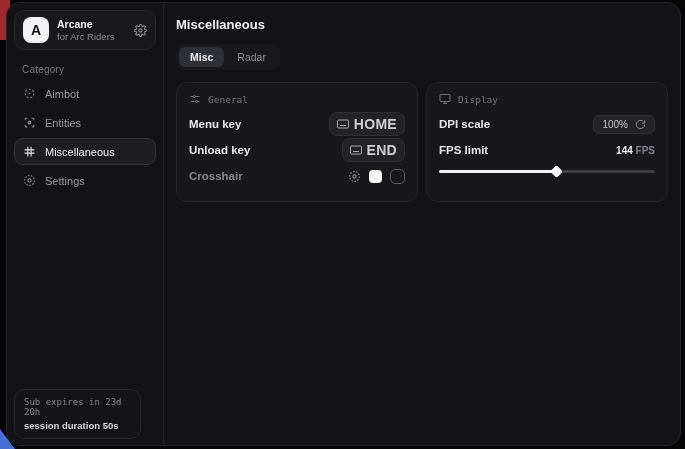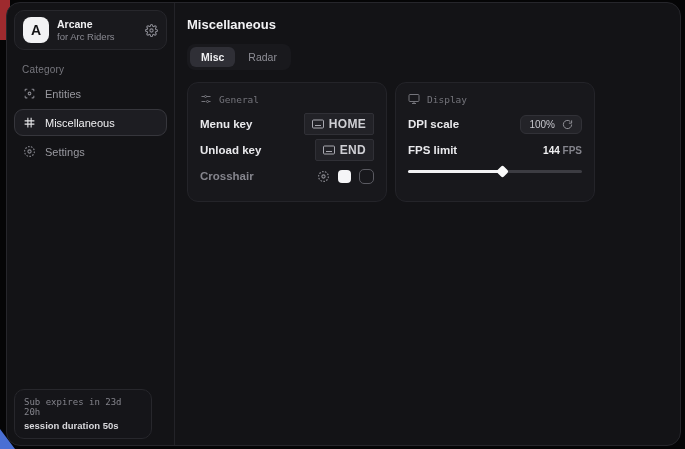--- a/index.html
+++ b/index.html
@@ -69,38 +69,38 @@
     display:inline-flex; align-items:center; gap:2px;
     margin-top:12px; padding:3px; background:#19191d; border-radius:8px;
   }
   .tab {
     padding:4px 11px; border-radius:6px; font-size:10.5px; color:#8f8f97; cursor:pointer;
   }
   .tab.active { background:#2f2f36; color:#f0f0f2; font-weight:bold; }
 
   .panels { display:flex; gap:8px; margin-top:12px; }
   .panel {
-    width:200px; background:#18181c; border:1px solid #242429; border-radius:11px;
+    width:242px; background:#18181c; border:1px solid #242429; border-radius:11px;
     padding:10px 12px 12px 12px;
   }
   .panel-header {
     display:flex; align-items:center; gap:7px;
     font-family:"DejaVu Sans Mono", monospace; font-size:9.5px; color:#74747b;
     margin-bottom:6px;
   }
   .panel-header .panel-icon { display:flex; color:#74747b; }
 
   .row { display:flex; align-items:center; justify-content:space-between; height:26px; }
   .row-label { font-size:11.5px; font-weight:bold; color:#e9e9ec; }
   .row-label.dim { color:#85858d; }
 
   .keybtn {
     display:inline-flex; align-items:center; gap:5px;
-    background:#222227; border:1px solid #303036; border-radius:2px;
-    padding:3px 7px; font-size:12px; font-weight:bold; letter-spacing:.3px; color:#cfcfd4;
+    background:#222227; border:1px solid #303036; border-radius:8px;
+    padding:3px 7px; font-size:14px; font-weight:bold; letter-spacing:.3px; color:#cfcfd4;
     cursor:pointer;
   }
   .keybtn .key-icon { display:flex; color:#a9a9b0; }
 
   .cross-controls { display:flex; align-items:center; gap:8px; }
   .gear-sm { display:flex; color:#8d8d94; cursor:pointer; }
   .swatch { width:13px; height:13px; border-radius:4px; background:#f5f5f7; cursor:pointer; }
   .checkbox { width:15px; height:15px; border-radius:5px; border:1.5px solid #5a5a61; background:transparent; cursor:pointer; }
 
   .select-btn {
@@ -148,20 +148,29 @@
           <circle cx="12" cy="12" r="3"></circle>
           <path d="M19.4 15a1.7 1.7 0 0 0 .3 1.9l.1.1a2 2 0 1 1-2.8 2.8l-.1-.1a1.7 1.7 0 0 0-1.9-.3 1.7 1.7 0 0 0-1 1.5V21a2 2 0 1 1-4 0v-.2a1.7 1.7 0 0 0-1-1.5 1.7 1.7 0 0 0-1.9.3l-.1.1a2 2 0 1 1-2.8-2.8l.1-.1a1.7 1.7 0 0 0 .3-1.9 1.7 1.7 0 0 0-1.5-1H3a2 2 0 1 1 0-4h.2a1.7 1.7 0 0 0 1.5-1 1.7 1.7 0 0 0-.3-1.9l-.1-.1a2 2 0 1 1 2.8-2.8l.1.1a1.7 1.7 0 0 0 1.9.3 1.7 1.7 0 0 0 1-1.5V3a2 2 0 1 1 4 0v.2a1.7 1.7 0 0 0 1 1.5 1.7 1.7 0 0 0 1.9-.3l.1-.1a2 2 0 1 1 2.8 2.8l-.1.1a1.7 1.7 0 0 0-.3 1.9 1.7 1.7 0 0 0 1.5 1H21a2 2 0 1 1 0 4h-.2a1.7 1.7 0 0 0-1.4 1z"></path>
         </svg>
       </span>
     </div>
 
     <div class="category-label">Category</div>
 
     <nav class="nav">
 
+      <div class="nav-item">
+        <span class="nav-icon">
+          <svg width="13" height="13" viewBox="0 0 24 24" fill="none" stroke="currentColor" stroke-width="2">
+            <circle cx="12" cy="12" r="8" stroke-dasharray="4 3"></circle>
+              <circle cx="12" cy="12" r="1.5" fill="currentColor" stroke="none"></circle>
+          </svg>
+        </span>
+        <span>Aimbot</span>
+      </div>
 
       <div class="nav-item">
         <span class="nav-icon">
           <svg width="13" height="13" viewBox="0 0 24 24" fill="none" stroke="currentColor" stroke-width="2">
             <path d="M4 8V5a1 1 0 0 1 1-1h3"></path>
               <path d="M16 4h3a1 1 0 0 1 1 1v3"></path>
             <path d="M20 16v3a1 1 0 0 1-1 1h-3"></path>
               <path d="M8 20H5a1 1 0 0 1-1-1v-3"></path>
             <circle cx="12" cy="12" r="2.5"></circle>
           </svg>

